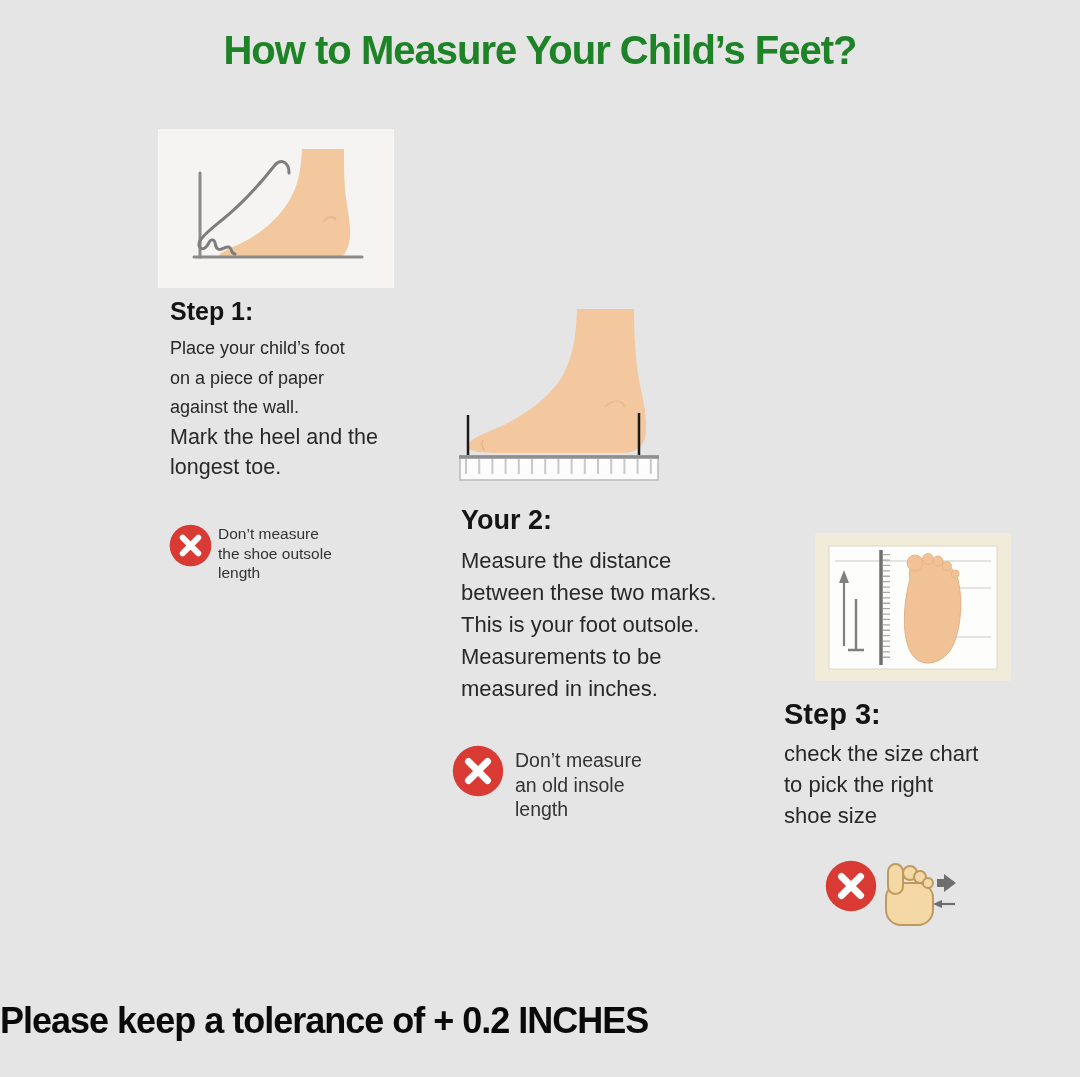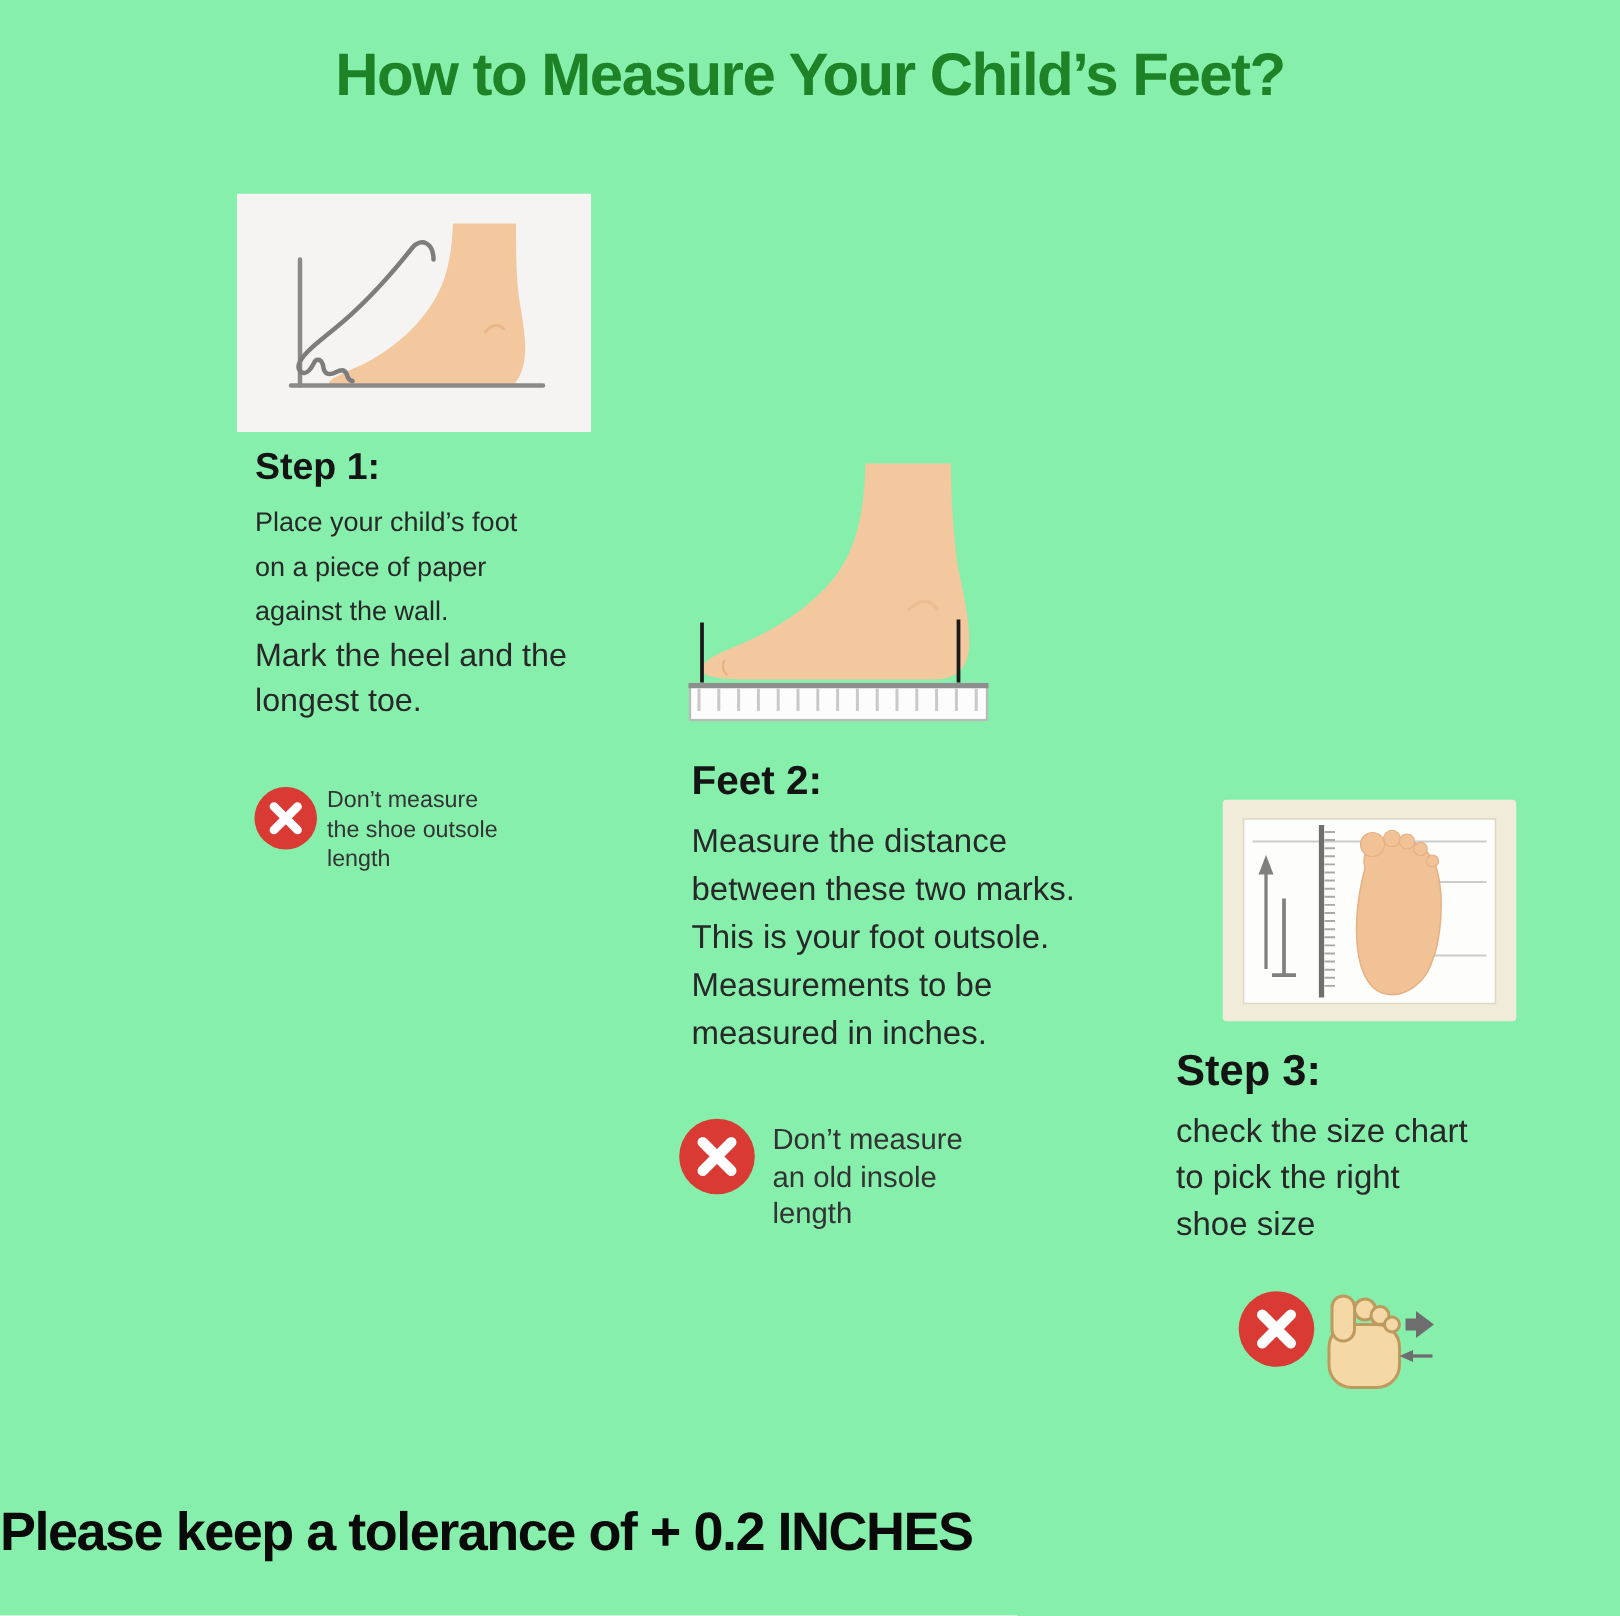--- a/index.html
+++ b/index.html
@@ -1,17 +1,17 @@
 <!DOCTYPE html>
 <html><head>
 <meta charset="utf-8">
 <style>
   html,body{margin:0;padding:0;background:#fff;}
   #canvas{
-    position:relative;width:1080px;height:1077px;background:#86efac;overflow:hidden;
+    position:relative;width:1080px;height:1077px;background:#e5e5e5;overflow:hidden;
     font-family:"Liberation Sans","DejaVu Sans",sans-serif;color:#262626;
   }
   .abs{position:absolute;}
   #page-title{
     left:0;top:28px;width:1080px;text-align:center;margin:0;
     font-size:40px;font-weight:700;letter-spacing:-1px;color:#1e8227;
   }
   .step-label{font-weight:700;color:#141414;margin:0;}
   .para{margin:0;white-space:pre-line;color:#282828;}
   .warn-text{margin:0;white-space:pre-line;color:#333;}
@@ -75,21 +75,21 @@
     <path d="M124,6 C123,34 120,52 111,70 C97,97 63,118 37,128 C25,133 14,138 15,144 C16,149 30,150 46,150 L170,150 C185,150 192,142 193,129 C194,113 190,96 186,77 C183,59 181,33 181,6 Z" fill="#f3c89e"></path>
     <path d="M152,104 C160,96 168,96 172,104" fill="none" stroke="#e8b184" stroke-width="2" opacity="0.5"></path>
     <path d="M30,137 C28,141 29,145 32,147" fill="none" stroke="#e0a878" stroke-width="1.5" opacity="0.7"></path>
     <rect x="7" y="153" width="198" height="24" fill="#fcfcfc" stroke="#b9b9b9" stroke-width="1.5"></rect>
     <line x1="6" y1="154" x2="206" y2="154" stroke="#8e8e8e" stroke-width="3.5"></line>
     <line x1="12" y1="163.5" x2="202" y2="163.5" stroke="#c9c9c9" stroke-width="15" stroke-dasharray="2 11.2"></line>
     <line x1="15" y1="112" x2="15" y2="152" stroke="#1a1a1a" stroke-width="2.5"></line>
     <line x1="186" y1="110" x2="186" y2="152" stroke="#1a1a1a" stroke-width="2.5"></line>
   </svg>
 
-  <p id="step2-label" class="abs step-label">Feet 2:</p>
+  <p id="step2-label" class="abs step-label">Your 2:</p>
   <p id="step2-para1" class="abs para">Measure the distance
 between these two marks.
 This is your foot outsole.
 Measurements to be
 measured in inches.</p>
 
   <svg id="warning2-icon" class="abs" viewBox="0 0 52 52">
     <circle cx="26" cy="26" r="25.2" fill="#d93a33"></circle>
     <path d="M16.5,16.5 L35.5,35.5 M35.5,16.5 L16.5,35.5" stroke="#ffffff" stroke-width="7" stroke-linecap="round"></path>
   </svg>

